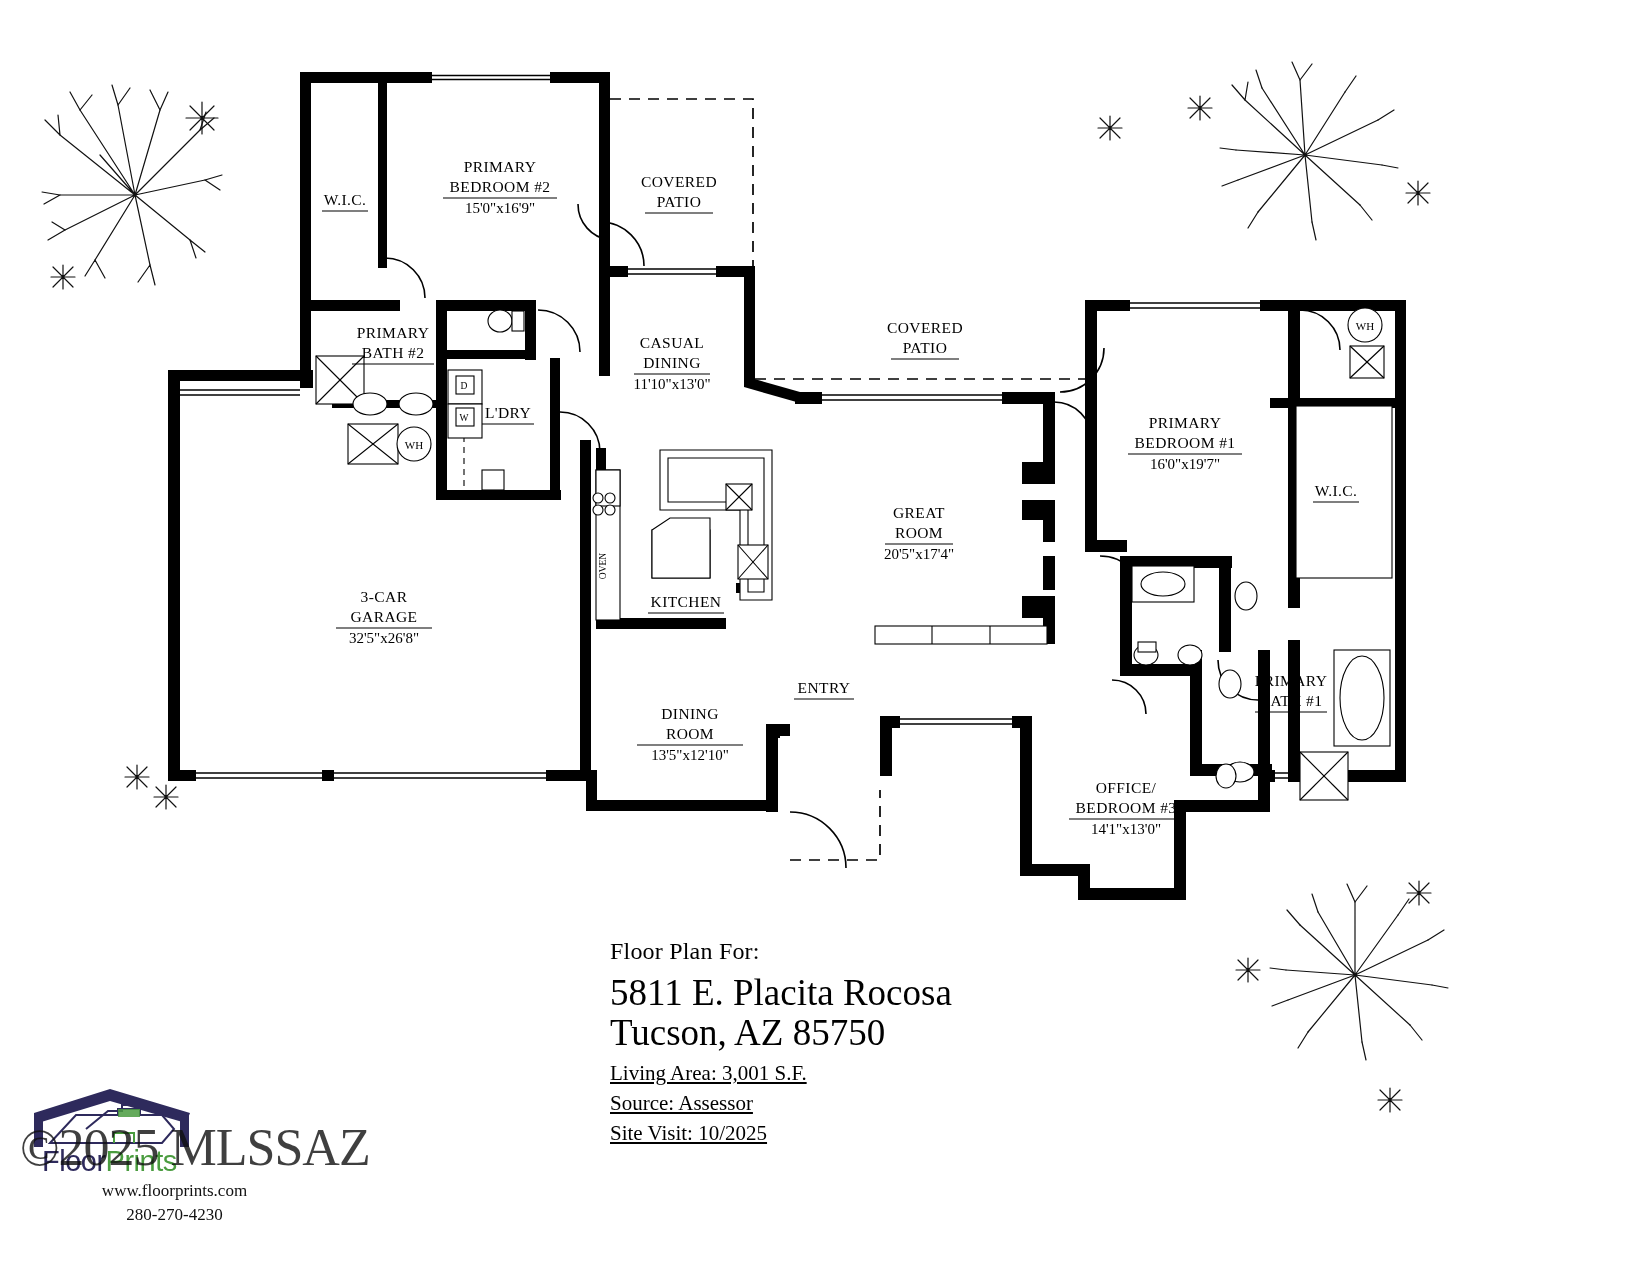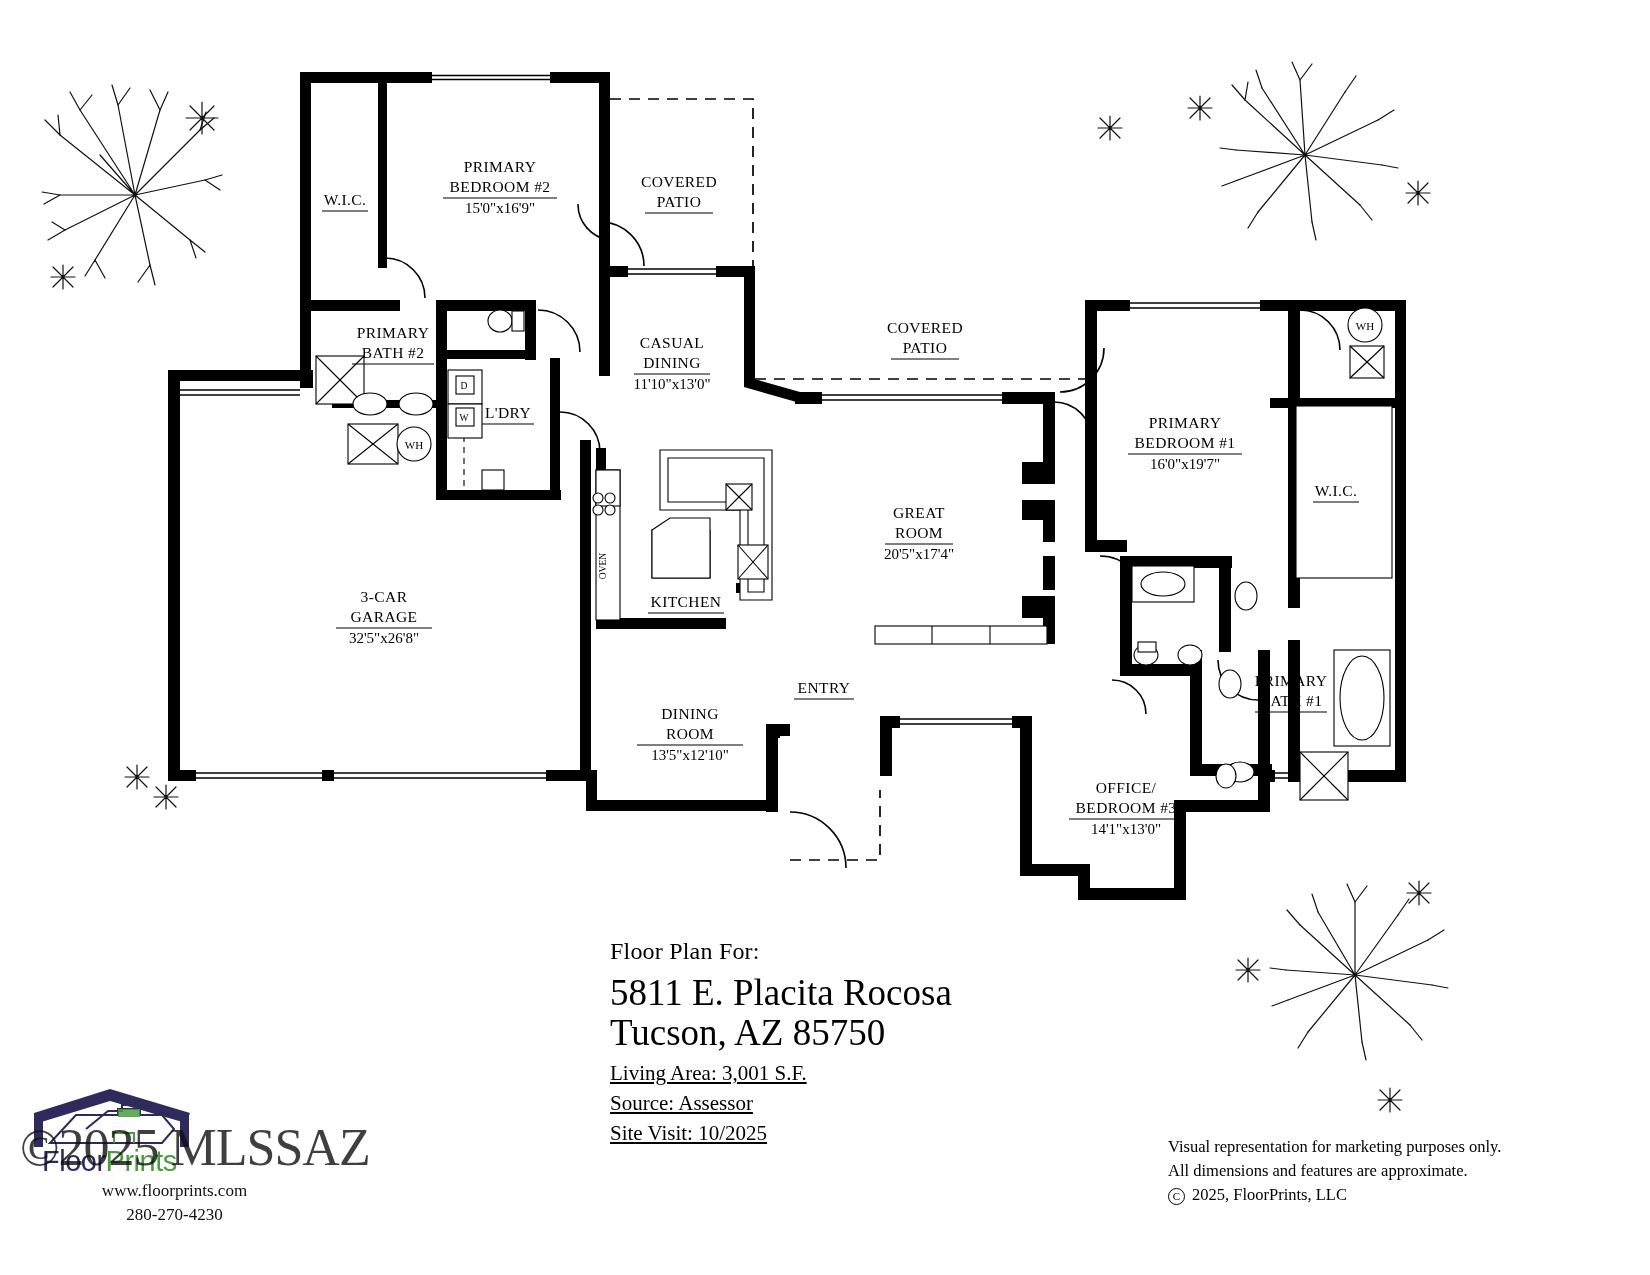--- a/index.html
+++ b/index.html
@@ -573,28 +573,20 @@
     <div class="tb-pre">Floor Plan For:</div>
     <div class="tb-addr1">5811 E. Placita Rocosa</div>
     <div class="tb-addr2">Tucson, AZ  85750</div>
     <div class="tb-meta">
       <div>Living Area:  3,001 S.F.</div>
       <div>Source:  Assessor</div>
       <div>Site Visit:  10/2025</div>
     </div>
   </div>
 
-  <div id="legal">
-    <div>Visual representation for marketing purposes only.</div>
-    <div>All dimensions and features are approximate.</div>
-    <div class="copy-row">
-      <span class="circ-c">C</span>
-      <span>2025, FloorPrints, LLC</span>
-    </div>
-  </div>
 
   <div id="logo-block">
     <svg width="180" height="62" viewBox="0 0 180 62">
       <path d="M12 28 L88 4 L168 28 L164 38 L88 16 L16 38 Z" fill="#2e2a5c"></path>
       <rect x="12" y="28" width="9" height="34" fill="#2e2a5c"></rect>
       <rect x="158" y="28" width="9" height="34" fill="#2e2a5c"></rect>
       <path d="M28 58 L54 30 L96 30 L96 24 L118 24 L118 30 L140 30 L152 44 L140 58 Z" fill="none" stroke="#2e2a5c" stroke-width="2"></path>
       <path d="M64 44 L86 26 L100 26 L100 20 L116 20" fill="none" stroke="#2e2a5c" stroke-width="2"></path>
       <path d="M96 24 L118 24 L118 32 L96 32 Z" fill="#4a9c3f" opacity="0.85"></path>
       <path d="M92 58 L92 48 L112 48 L112 58" fill="none" stroke="#4a9c3f" stroke-width="2"></path>

